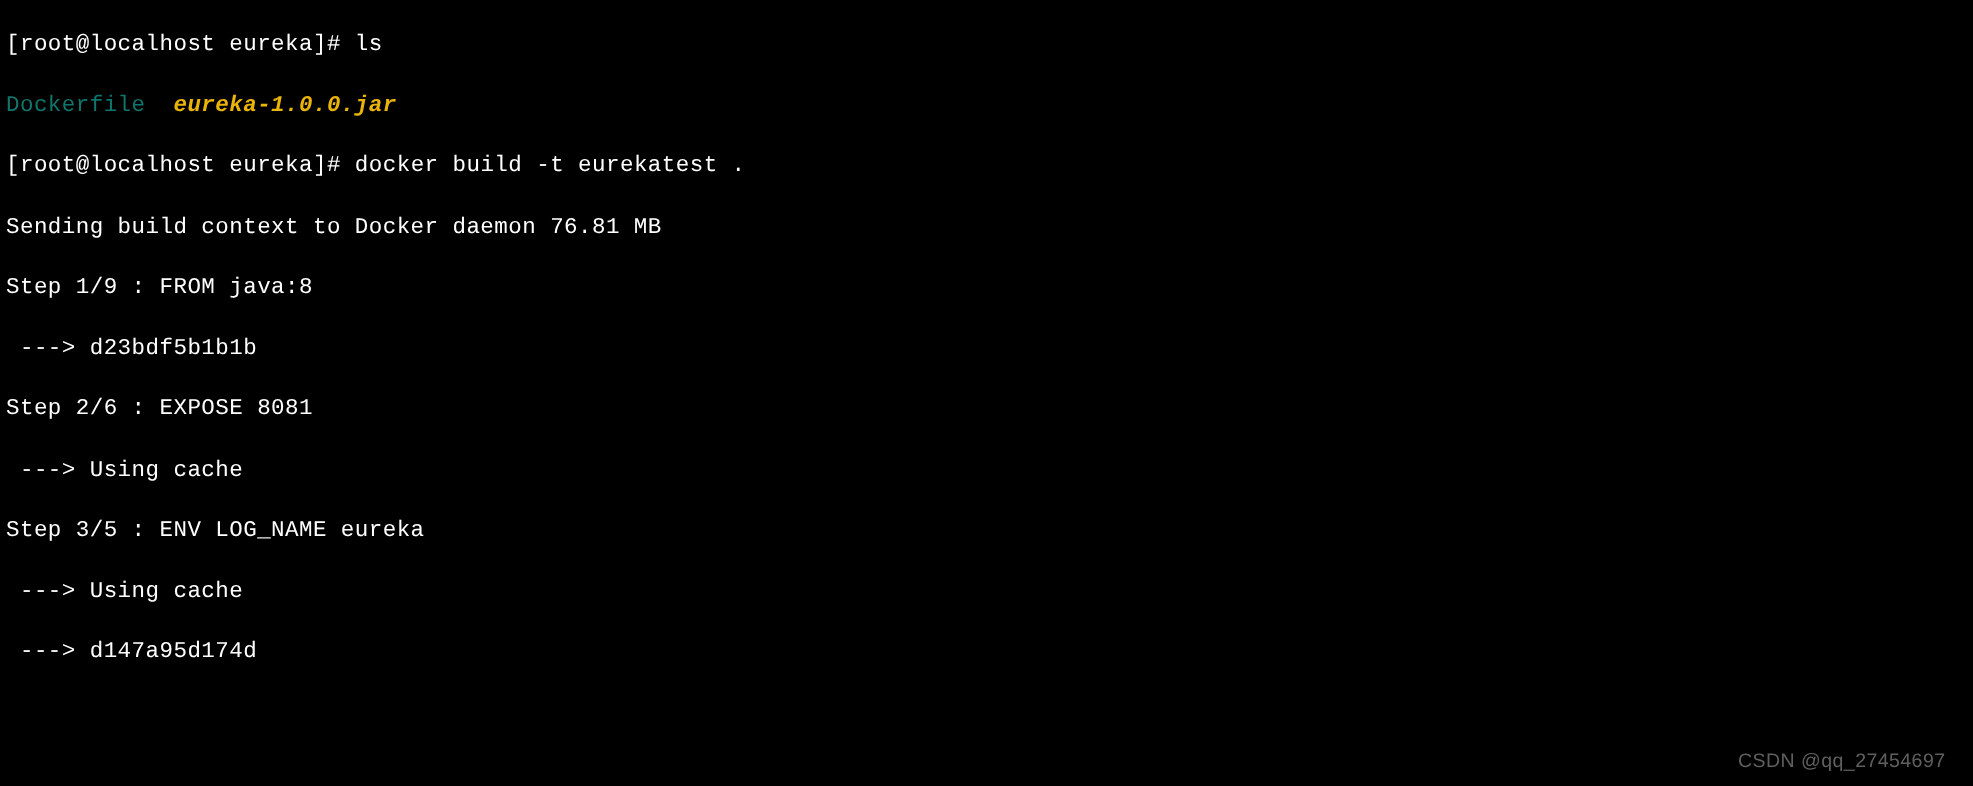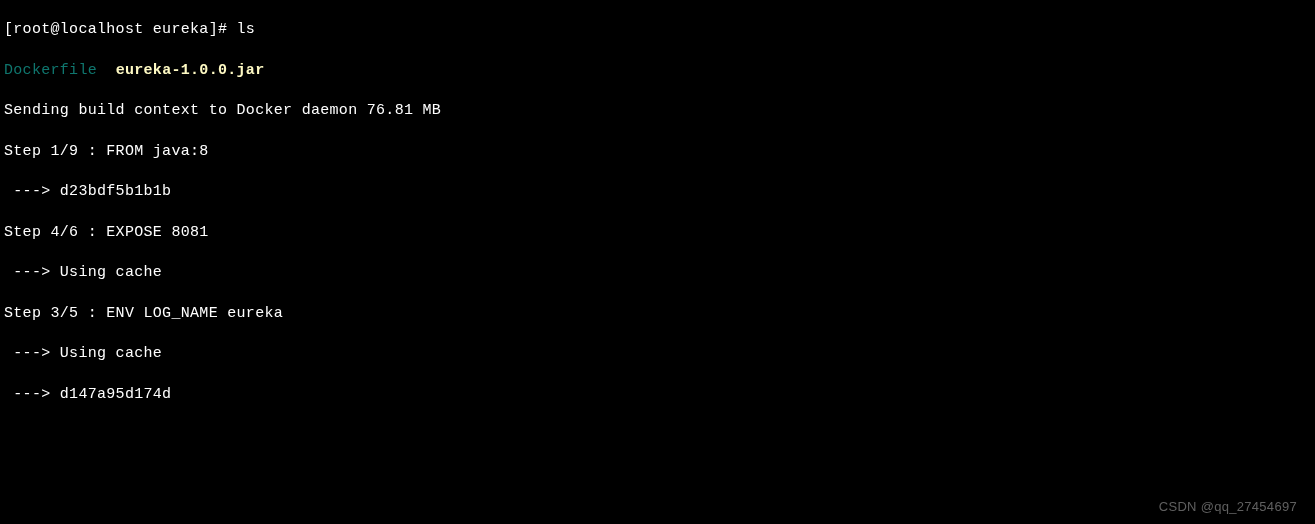--- a/index.html
+++ b/index.html
@@ -26,43 +26,45 @@
     .line {
       display: block;
     }
     .prompt {
       color: #ffffff;
     }
     .file-white {
       color: #0f766e;
     }
     .file-red {
-      color: #fef9c3;
+      color: #eab308;
       font-weight: bold;
+      font-style: italic;
     }
     .watermark {
       position: absolute;
       bottom: 8px;
       right: 18px;
       color: #888888;
       font-size: 13px;
       opacity: 0.7;
       font-family: Arial, sans-serif;
     }
   </style>
 </head>
 <body>
 
 <div class="terminal">
 <span class="line"><span class="prompt">[root@localhost eureka]#</span> <span>ls</span></span>
 <span class="line"><span class="file-white">Dockerfile</span>  <span class="file-red">eureka-1.0.0.jar</span></span>
+<span class="line"><span class="prompt">[root@localhost eureka]#</span> <span>docker build -t eurekatest .</span></span>
 <span class="line">Sending build context to Docker daemon 76.81 MB</span>
 <span class="line">Step 1/9 : FROM java:8</span>
 <span class="line"> ---&gt; d23bdf5b1b1b</span>
-<span class="line">Step 4/6 : EXPOSE 8081</span>
+<span class="line">Step 2/6 : EXPOSE 8081</span>
 <span class="line"> ---&gt; Using cache</span>
 <span class="line">Step 3/5 : ENV LOG_NAME eureka</span>
 <span class="line"> ---&gt; Using cache</span>
 <span class="line"> ---&gt; d147a95d174d</span>
 
 
 
 
 
 

